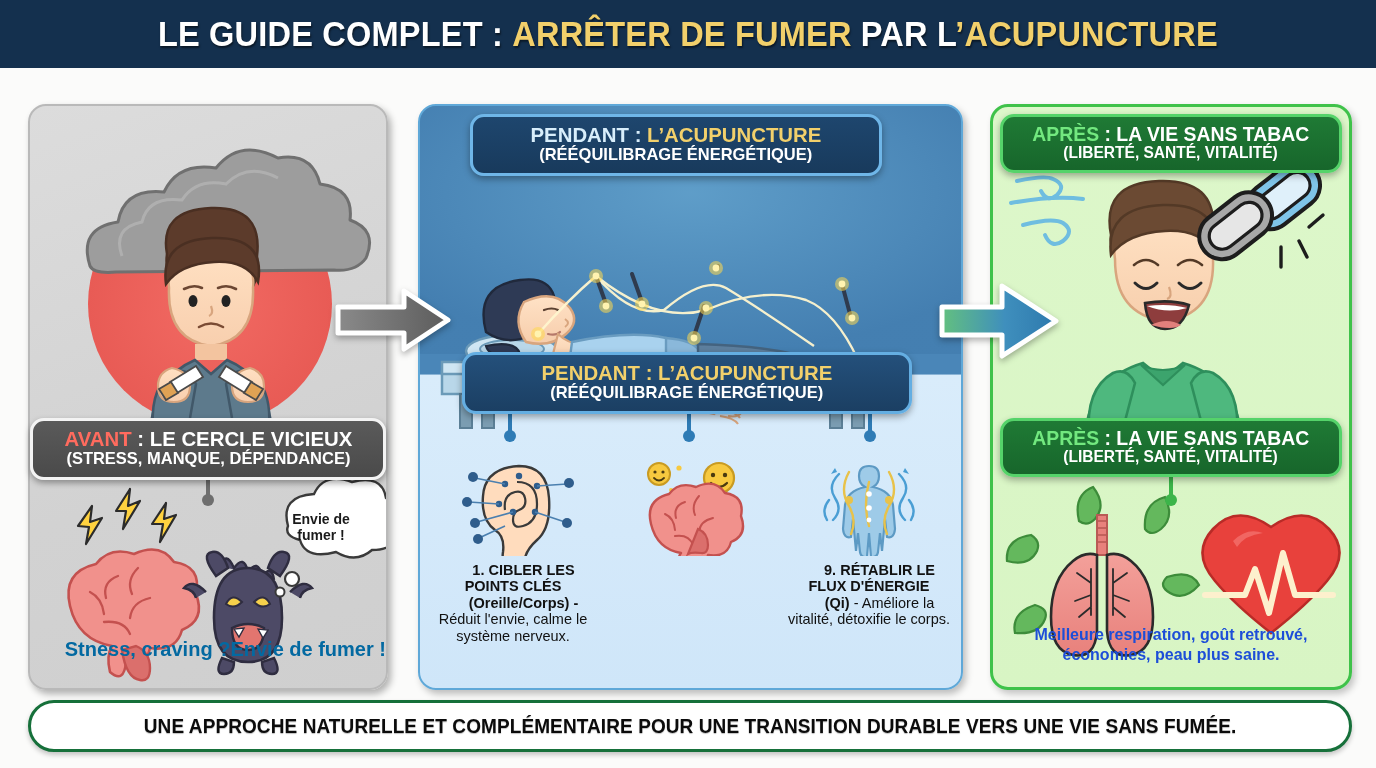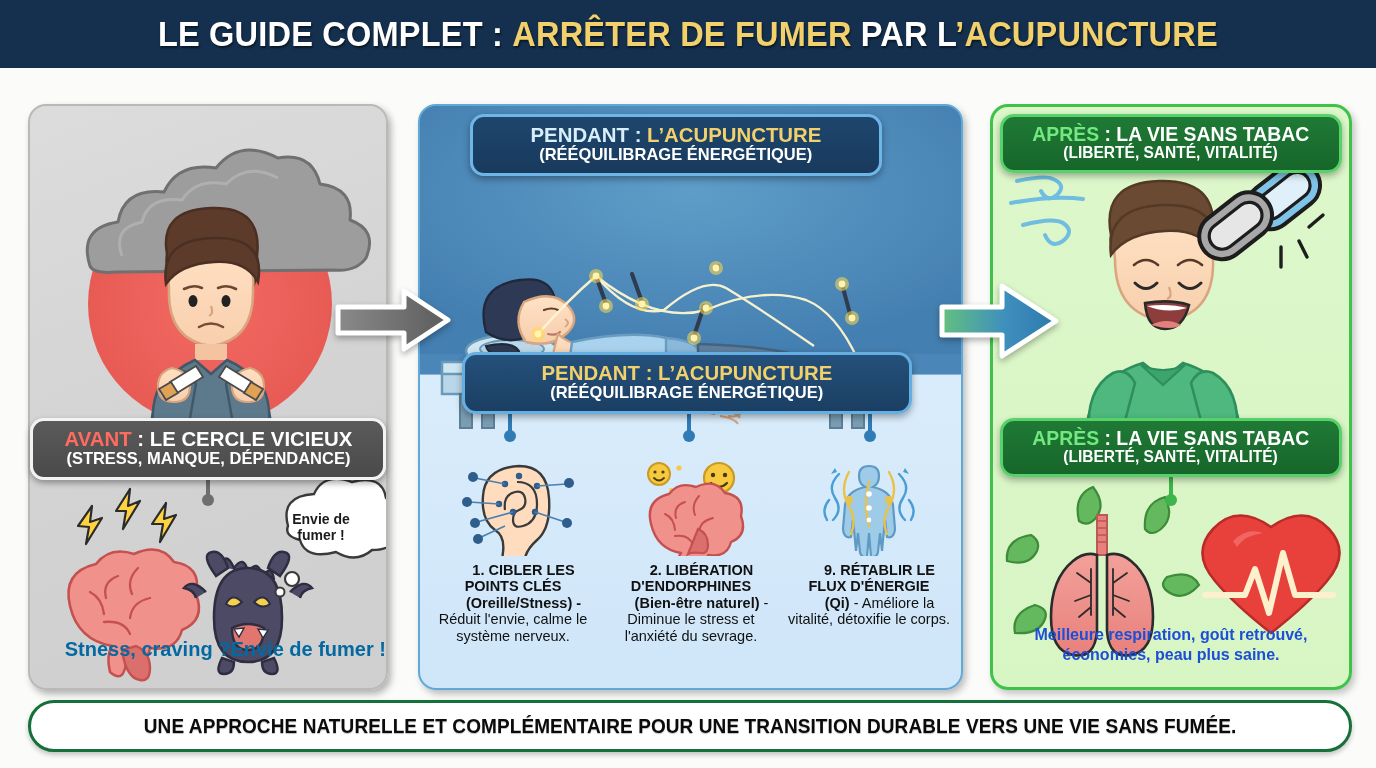--- a/index.html
+++ b/index.html
@@ -405,21 +405,21 @@
         <circle cx="24" cy="17" r="5"></circle>
           <circle cx="18" cy="42" r="5"></circle>
           <circle cx="26" cy="63" r="5"></circle>
         <circle cx="29" cy="79" r="5"></circle>
           <circle cx="118" cy="63" r="5"></circle>
           <circle cx="120" cy="23" r="5"></circle>
       </g>
     </svg>
     <div class="cap">
       <b>1. CIBLER LES POINTS CLÉS</b>
-      <b>(Oreille/Stness) -</b>
+      <b>(Oreille/Corps) -</b>
       <span class="reg">Réduit l'envie, calme le système nerveux.</span>
     </div>
   </div>
 
   <div class="col">
     <svg width="128" height="96" viewBox="0 0 128 96">
       <circle cx="32" cy="14" r="11" fill="#f7c93f" stroke="#c99b22" stroke-width="2"></circle>
       <circle cx="28" cy="12" r="1.6" fill="#4a3a10"></circle>
         <circle cx="36" cy="12" r="1.6" fill="#4a3a10"></circle>
       <path d="M27 18 q5 5 10 0" stroke="#4a3a10" stroke-width="1.8" fill="none" stroke-linecap="round"></path>
@@ -427,25 +427,20 @@
       <circle cx="86" cy="15" r="2.2" fill="#4a3a10"></circle>
         <circle cx="98" cy="15" r="2.2" fill="#4a3a10"></circle>
       <path d="M84 23 q8 8 16 0" stroke="#4a3a10" stroke-width="2.2" fill="none" stroke-linecap="round"></path>
       <circle cx="52" cy="8" r="2.6" fill="#f7c93f"></circle>
         <circle cx="72" cy="30" r="2.2" fill="#f7c93f"></circle>
       <circle cx="44" cy="30" r="2" fill="#f7c93f"></circle>
       <path d="M24 64 q-6 -24 18 -30 q10 -13 27 -7 q19 -9 29 6 q20 3 16 23 q7 19 -10 26 q-4 16 -23 13 q-3 14 -17 10 q-2 15 -12 7 q-3 -12 2 -19 q-24 -4 -30 -29z" fill="#f1918c" stroke="#c4514f" stroke-width="2.4" stroke-linejoin="round"></path>
       <path d="M58 42 q-12 4 -9 16 M72 36 q-8 9 -4 19 M38 54 q9 4 10 16 M86 58 q-13 3 -14 14 M48 76 q14 -2 18 9" fill="none" stroke="#c4514f" stroke-width="2" stroke-linecap="round"></path>
       <path d="M61 94 q3 -2 13 -1 q7 1 7 -8 q0 -12 -10 -16z" fill="#db6f6c" stroke="#c4514f" stroke-width="2.2"></path>
     </svg>
-    <div class="cap">
-      <b>2. LIBÉRATION D'ENDORPHINES</b>
-      <b>(Bien-être naturel)</b>
-      <span class="reg">- Diminue le stress et l'anxiété du sevrage.</span>
-    </div>
   </div>
 
   <div class="col">
     <svg width="128" height="96" viewBox="0 0 128 96">
       <path d="M64 6 q10 0 10 10 q0 8 -6 11 q18 4 20 18 l2 24 q-1 10 -8 8 l-2 -18 l-3 32 l-2 -18 l-2 19 q-1 6 -7 5 l-2 -24 l-2 24 q-6 1 -7 -5 l-2 -19 l-2 18 l-3 -32 l-2 18 q-7 2 -8 -8 l2 -24 q2 -14 20 -18 q-6 -3 -6 -11 q0 -10 10 -10z" fill="#9ecbe8" stroke="#5d9ac4" stroke-width="2.2"></path>
       <g fill="none" stroke="#4a9ed4" stroke-width="2.4" stroke-linecap="round">
         <path d="M34 14 q-12 12 -4 24 q8 12 -2 22"></path>
         <path d="M94 14 q12 12 4 24 q-8 12 2 22"></path>
         <path d="M24 40 q-8 10 -2 20"></path>
         <path d="M104 40 q8 10 2 20"></path>

